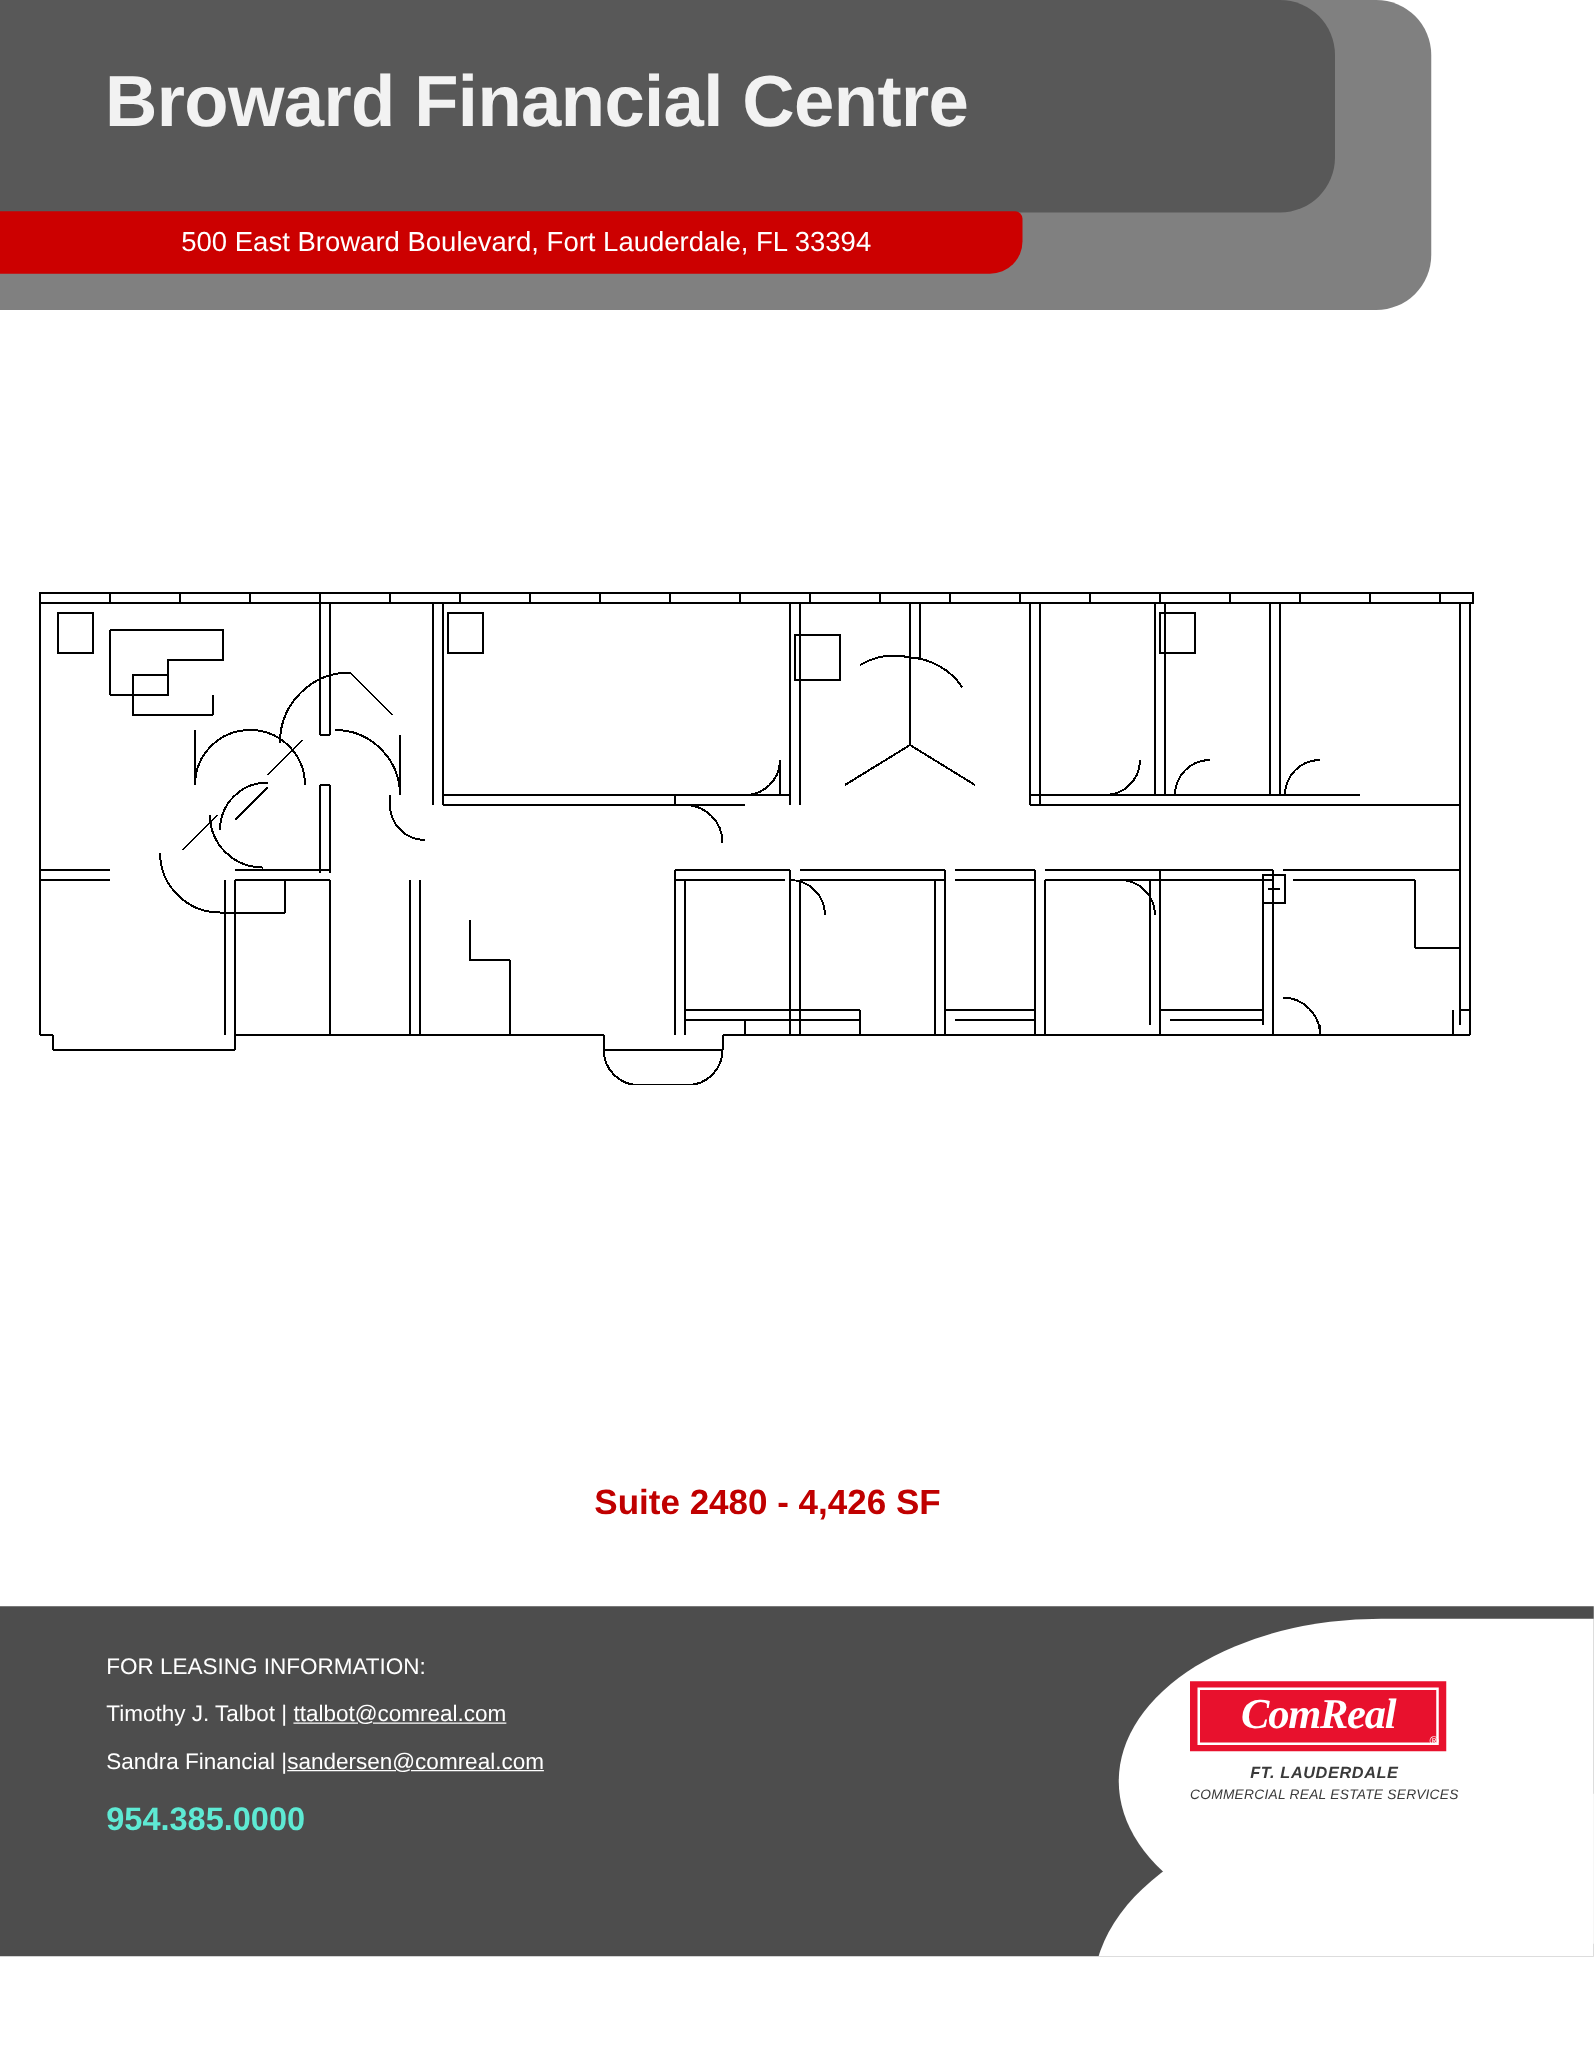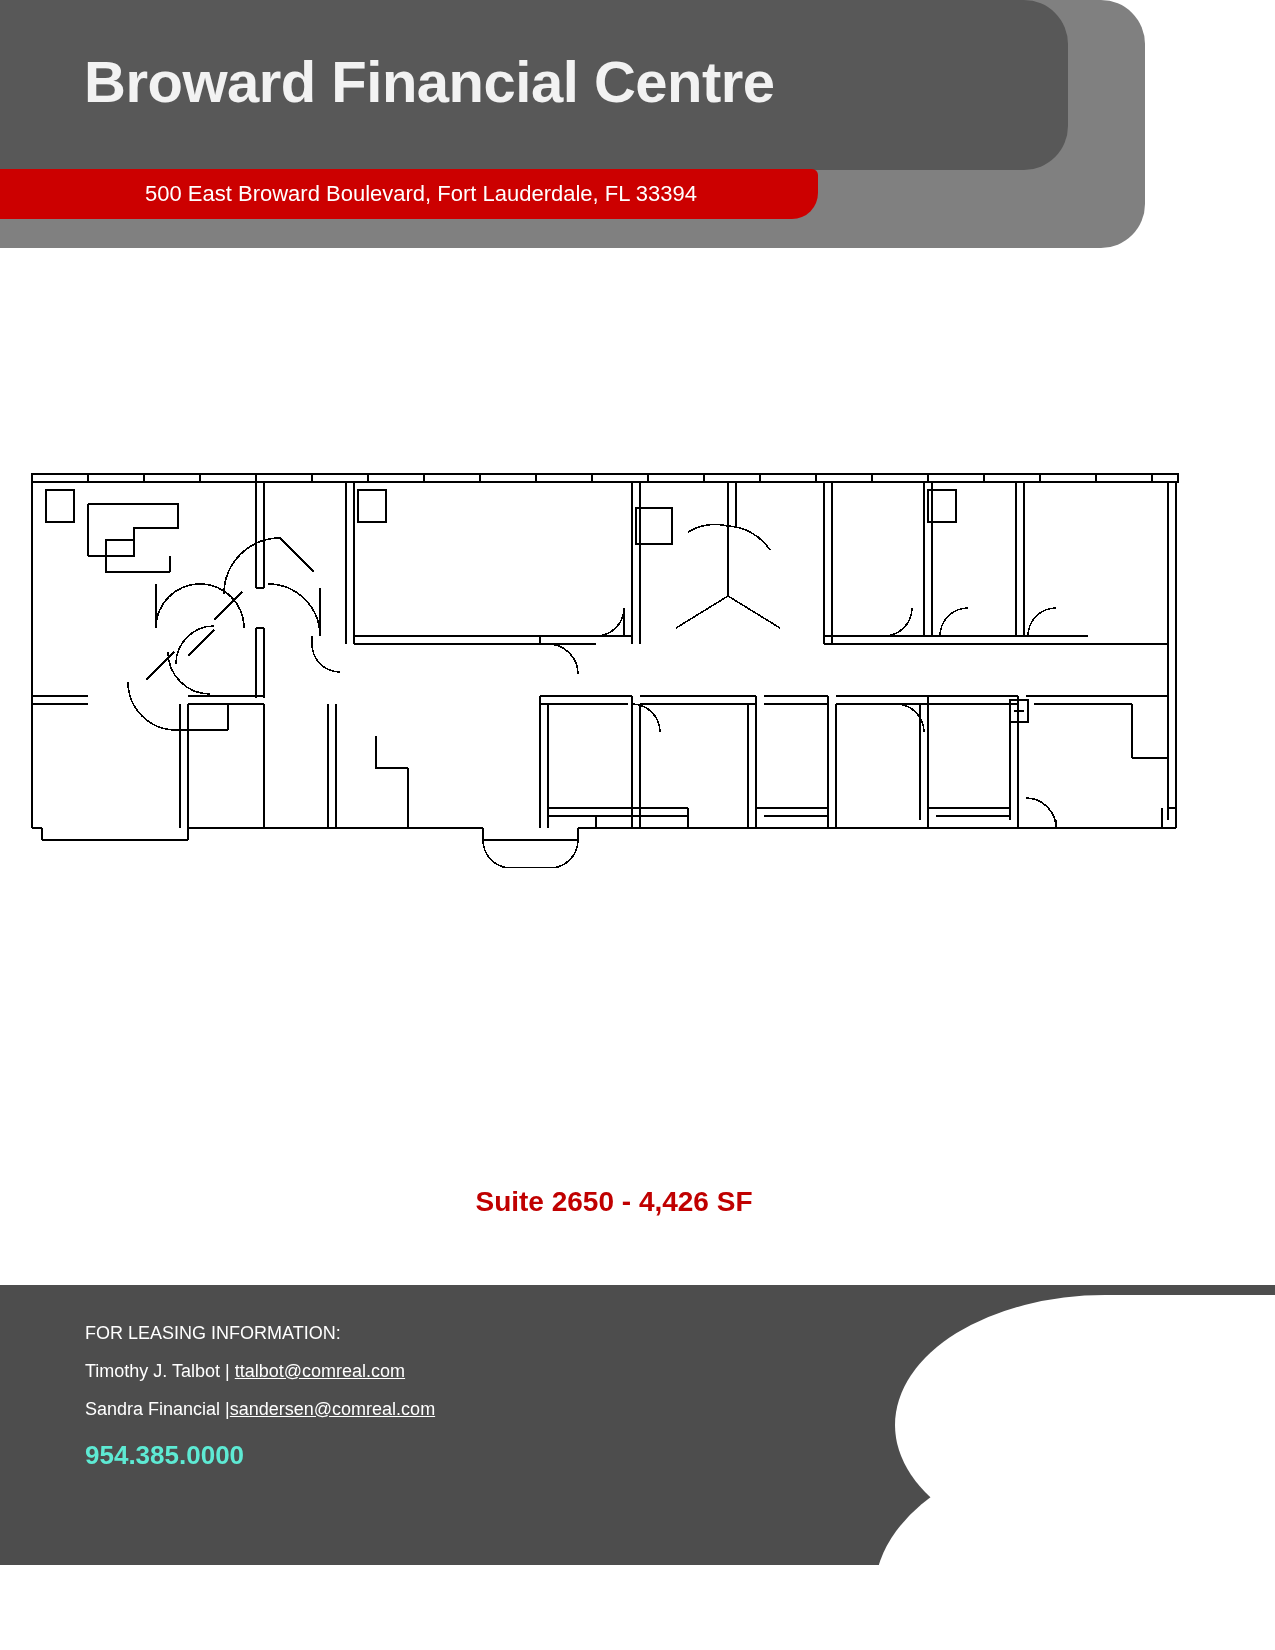--- a/index.html
+++ b/index.html
@@ -410,34 +410,43 @@
       <path d="M 455 372 A 28 28 0 0 0 483 400"></path>
       <path d="M 550 372 A 28 28 0 0 1 522 400"></path>
       <line x1="483" y1="400" x2="522" y2="400"></line>
 
       <line x1="1140" y1="340" x2="1148" y2="340"></line>
       <line x1="1134" y1="340" x2="1134" y2="360"></line>
     </g>
   </svg>
 </div>
 
-<div class="suite-label">Suite 2650 - 4,426 SF</div>
+<div class="suite-label">Suite 2480 - 4,426 SF</div>
 
 <div class="footer">
   <div class="footer-swoosh"></div>
   <div class="footer-swoosh2"></div>
 
   <div class="footer-text">
     <div class="footer-line">FOR LEASING INFORMATION:</div>
 
     <div class="footer-line">
       <span>Timothy J. Talbot |</span>
       <a href="#">ttalbot@comreal.com</a>
     </div>
 
     <div class="footer-line">
       <span>Sandra Financial |</span><a href="#">sandersen@comreal.com</a>
     </div>
 
     <div class="footer-phone">954.385.0000</div>
   </div>
 
+  <div class="logo">
+    <div class="logo-box">
+      <div class="logo-box-inner"></div>
+      <div class="logo-word">ComReal</div>
+      <div class="logo-reg">®</div>
+    </div>
+    <div class="logo-sub1">FT. LAUDERDALE</div>
+    <div class="logo-sub2">COMMERCIAL REAL ESTATE SERVICES</div>
+  </div>
 </div>
 
 </body></html>

